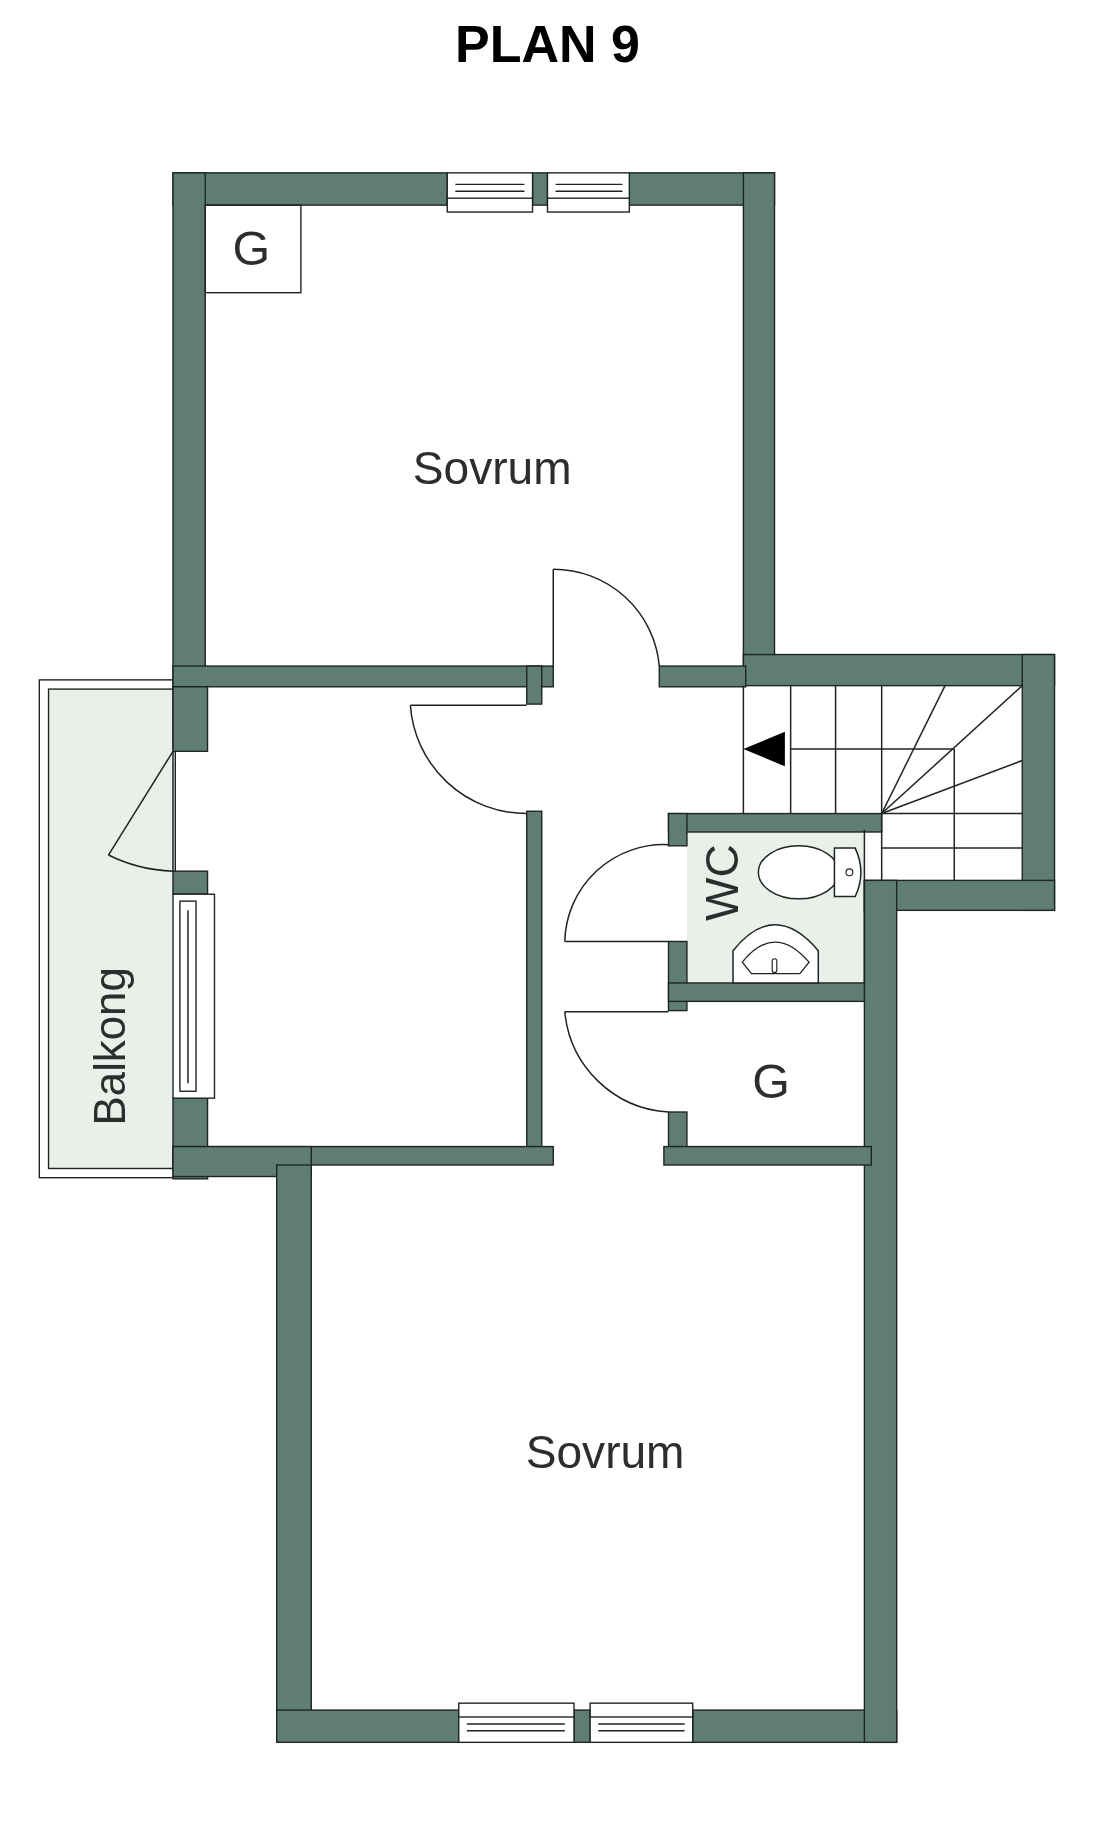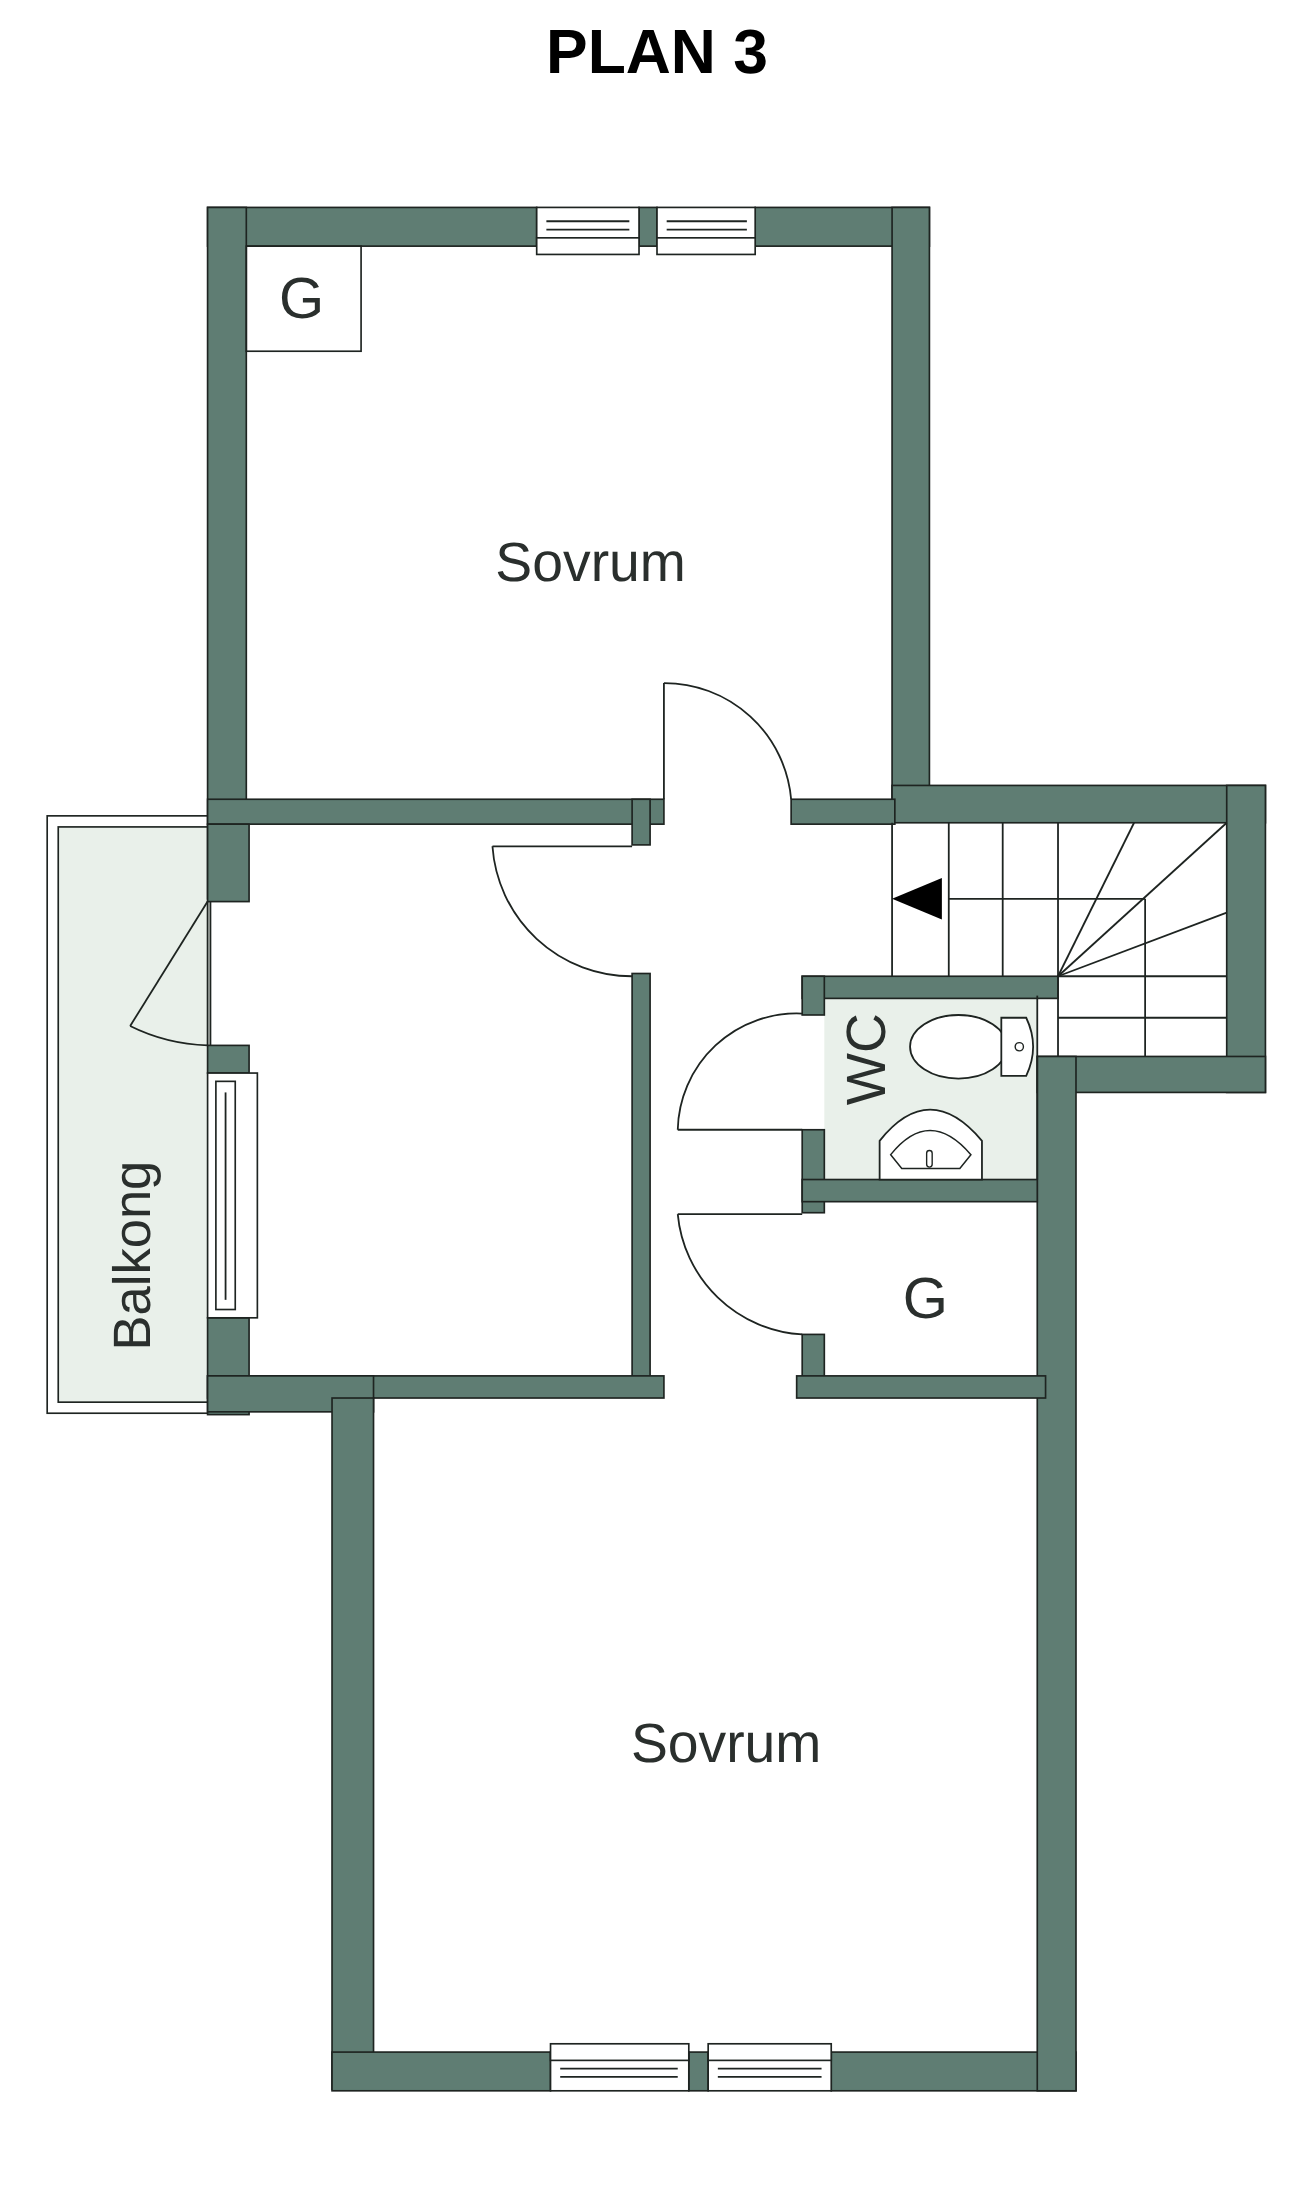--- a/index.html
+++ b/index.html
@@ -6,21 +6,21 @@
   body{width:1095px;height:1823px;overflow:hidden;position:relative;}
   .title{position:absolute;left:0;top:14px;width:1095px;text-align:center;
     font-family:"Liberation Sans",sans-serif;font-weight:700;font-size:52px;
     color:#000;letter-spacing:0px;}
   svg{position:absolute;left:0;top:0;}
   .lbl{font-family:"Liberation Sans",sans-serif;fill:#2a2f2d;}
 </style>
 </head>
 <body>
 
-<div class="title">PLAN 3</div>
+<div class="title">PLAN 9</div>
 
 <svg width="1095" height="1823" viewBox="0 0 950 1582" xmlns="http://www.w3.org/2000/svg">
   <defs>
     <style>
       .w{fill:#5f7d73;stroke:#1e2421;stroke-width:1.2;}
       .ln{fill:none;stroke:#1e2421;stroke-width:1.3;}
       .wh{fill:#ffffff;stroke:#1e2421;stroke-width:1.2;}
     </style>
   </defs>
 

